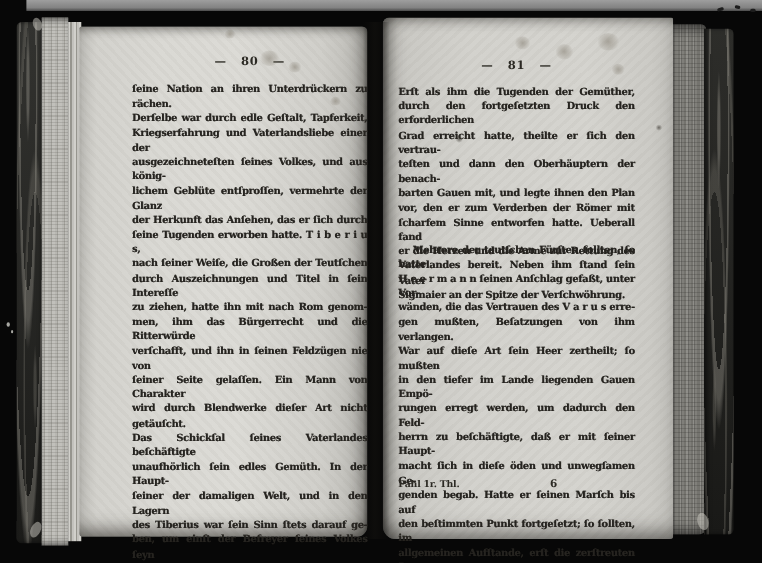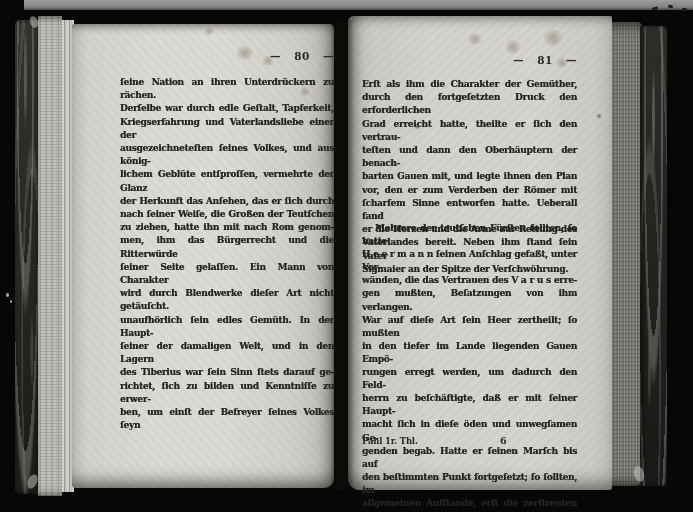--- a/index.html
+++ b/index.html
@@ -68,21 +68,21 @@
   }
   .cover-right{
     position:absolute;left:640px;top:26px;width:27px;height:460px;border-radius:0 5px 5px 0;
     background:
       repeating-radial-gradient(ellipse at 50% 20%, rgba(150,147,138,.42) 0 1px, transparent 2px 8px),
       repeating-radial-gradient(ellipse at 35% 75%, rgba(128,125,116,.32) 0 1px, transparent 2px 10px),
       linear-gradient(180deg,#2d2d2a,#191917);
     box-shadow:inset 3px 0 4px rgba(0,0,0,.5);
   }
   .pghdr{
-    position:absolute;text-align:right;font-weight:bold;font-size:10.5px;
+    position:absolute;text-align:center;font-weight:bold;font-size:10.5px;
     color:#2b2923;word-spacing:9px;letter-spacing:.5px;
   }
   #hdr-left{left:120px;top:50px;width:214px;}
   #hdr-right{left:362px;top:54px;width:215px;}
   .textcol{position:absolute;}
   .lp-text{left:120px;top:76px;width:214px;}
   .rp-text1{left:362px;top:78px;width:215px;}
   .rp-text2{left:362px;top:222px;width:215px;}
   .line{
     font-size:9px;line-height:13.2px;font-weight:bold;letter-spacing:-.3px;
@@ -124,35 +124,38 @@
   <div class="cover-right"></div>
 
   <div class="pghdr" id="hdr-left">— 80 —</div>
   <div class="textcol lp-text">
       <div class="line">ſeine Nation an ihren Unterdrückern zu rächen.</div>
       <div class="line">Derſelbe war durch edle Geſtalt, Tapferkeit,</div>
       <div class="line">Kriegserfahrung und Vaterlandsliebe einer der</div>
       <div class="line">ausgezeichneteſten ſeines Volkes, und aus könig-</div>
       <div class="line">lichem Geblüte entſproſſen, vermehrte der Glanz</div>
       <div class="line">der Herkunft das Anſehen, das er ſich durch</div>
+      <div class="line">ſeine Tugenden erworben hatte. T i b e r i u s,</div>
       <div class="line">nach ſeiner Weiſe, die Großen der Teutſchen</div>
+      <div class="line">durch Auszeichnungen und Titel in ſein Intereſſe</div>
       <div class="line">zu ziehen, hatte ihn mit nach Rom genom-</div>
       <div class="line">men, ihm das Bürgerrecht und die Ritterwürde</div>
+      <div class="line">verſchafft, und ihn in ſeinen Feldzügen nie von</div>
       <div class="line">ſeiner Seite gelaſſen. Ein Mann von Charakter</div>
       <div class="line">wird durch Blendwerke dieſer Art nicht getäuſcht.</div>
+      <div class="line">Das Schickſal ſeines Vaterlandes beſchäftigte</div>
       <div class="line">unaufhörlich ſein edles Gemüth. In der Haupt-</div>
       <div class="line">ſeiner der damaligen Welt, und in den Lagern</div>
       <div class="line">des Tiberius war ſein Sinn ſtets darauf ge-</div>
-      <div class="line">richtet, ſich zu bilden und Kenntniſſe zu erwer-</div>
       <div class="line">ben, um einſt der Befreyer ſeines Volkes ſeyn</div>
     </div>
 
   <div class="pghdr" id="hdr-right">— 81 —</div>
   <div class="textcol rp-text1">
-      <div class="line">Erſt als ihm die Charakter der Gemüther,</div>
+      <div class="line">Erſt als ihm die Tugenden der Gemüther,</div>
       <div class="line">durch den fortgeſetzten Druck den erforderlichen</div>
       <div class="line">Grad erreicht hatte, theilte er ſich den vertrau-</div>
       <div class="line">teſten und dann den Oberhäuptern der benach-</div>
       <div class="line">barten Gauen mit, und legte ihnen den Plan</div>
       <div class="line">vor, den er zum Verderben der Römer mit</div>
       <div class="line">ſcharfem Sinne entworfen hatte. Ueberall fand</div>
       <div class="line">er die Herzen und die Arme zur Rettung des</div>
       <div class="line">Vaterlandes bereit. Neben ihm ſtand ſein Vater</div>
       <div class="line">Sigmaier an der Spitze der Verſchwöhrung.</div>
     </div>

